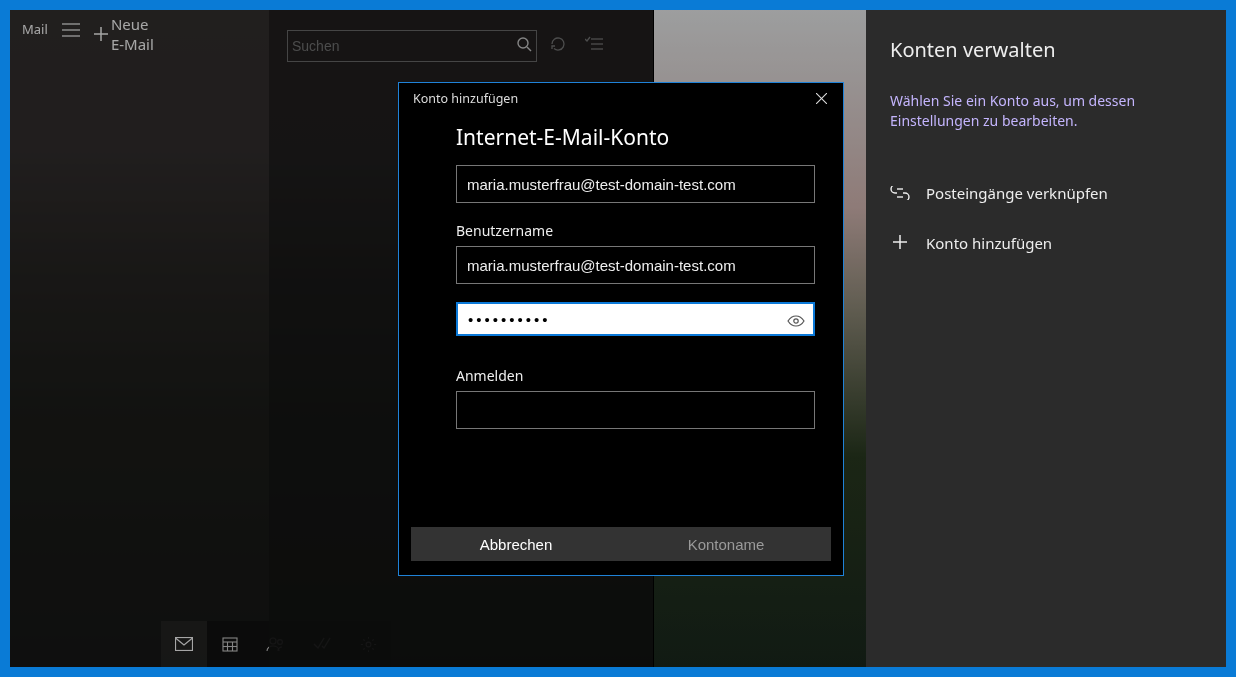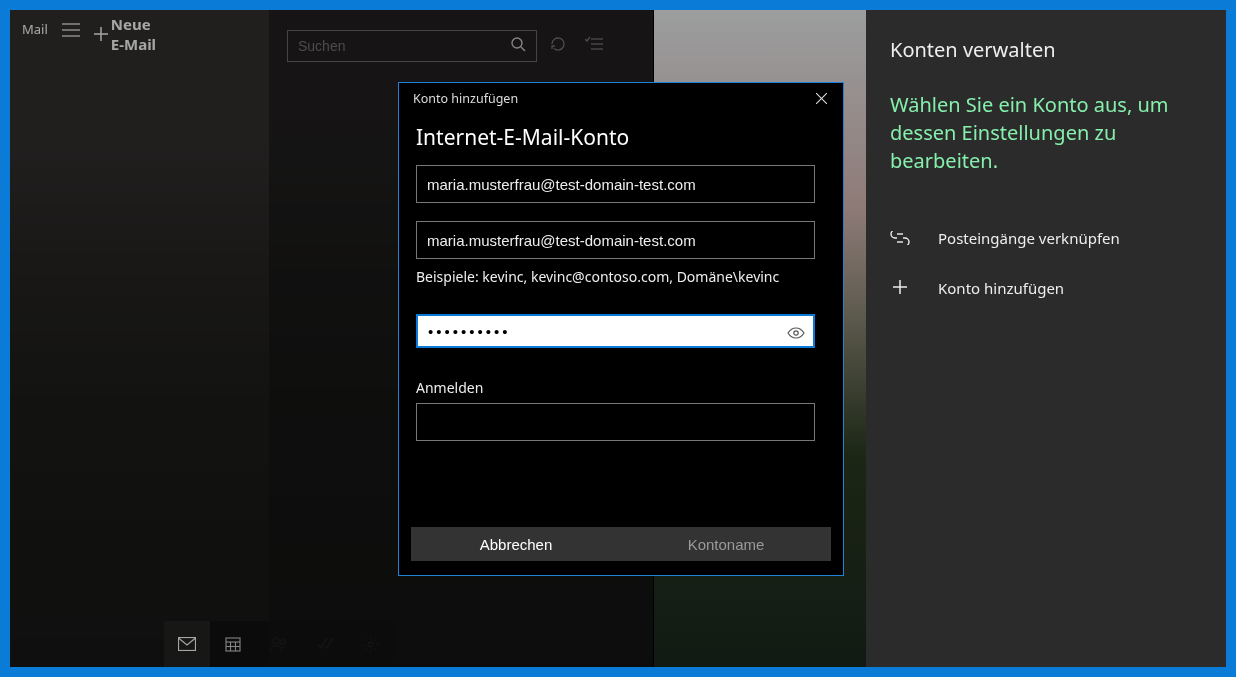--- a/index.html
+++ b/index.html
@@ -41,21 +41,21 @@
     display:flex;align-items:center;justify-content:flex-start;
     padding-left:14px; cursor:pointer;
   }
   .hamburger svg{width:18px;height:14px;stroke:#fff;stroke-width:1.2;}
   .nav-item {
     display:flex;align-items:center;
     height:48px; padding-left:12px; cursor:pointer;
     font-size:15px; color:#fff;
   }
   .nav-item .icon{width:32px;display:flex;align-items:center;justify-content:center;}
-  .nav-item .label{font-weight:700;}
+  .nav-item .label{font-weight:400;}
   .nav-item.accounts .label{font-weight:400;}
   .bottom-bar{
     margin-top:auto; height:46px; display:flex;
     background:rgba(0,0,0,0.25);
   }
   .bottom-bar .bitem{
     width:46px;display:flex;align-items:center;justify-content:center;
     color:#ddd;cursor:pointer;font-size:16px;
   }
   .bottom-bar .bitem.active{background:rgba(255,255,255,0.08);}
@@ -68,21 +68,21 @@
     position:relative;
   }
   .search-row{
     display:flex;align-items:center;gap:12px;
     padding:20px 18px 0 18px;
   }
   .search-box{
     flex:0 0 250px;height:32px;
     border:1px solid #6a6a6a;
     display:flex;align-items:center;
-    padding:0 10px;
+    padding:0 4px;
     color:#aaa;font-size:14px;
   }
   .search-box input{
     background:transparent;border:0;outline:none;color:#ddd;
     flex:1;font-size:14px;
   }
   .search-icons{display:flex;gap:18px;color:#888;}
   .search-icons .ic{cursor:pointer;}
 
   
@@ -94,23 +94,23 @@
 
   
   .settings-flyout{
     position:absolute; top:0; right:0;
     width: 360px; height:100%;
     background:#2b2b2b; color:#eee;
     padding:26px 24px 0 24px;
     z-index:30;
   }
   .settings-flyout h2{font-size:20px;font-weight:400;margin-bottom:28px;}
-  .settings-desc{font-size:20px;color:#86efac;line-height:1.4;margin-bottom:38px;}
+  .settings-desc{font-size:14px;color:#c4b5fd;line-height:1.4;margin-bottom:38px;}
   .settings-action{
-    display:flex;align-items:center;gap:28px;
+    display:flex;align-items:center;gap:16px;
     height:50px;font-size:15px;cursor:pointer;
   }
   .settings-action .aicon{width:20px;text-align:center;font-size:18px;}
 
   
   .modal{
     position:absolute; left:388px; top:72px;
     width:446px; height:494px;
     background:#000; color:#eee;
     border:1px solid #1f82d8;
@@ -118,21 +118,21 @@
     display:flex;flex-direction:column;
   }
   .modal-title{
     height:28px;display:flex;align-items:center;justify-content:space-between;
     padding:2px 8px 0 14px;font-size:12.5px;color:#ddd;
   }
   .modal-close{
     width:28px;height:24px;display:flex;align-items:center;justify-content:center;
     cursor:pointer;color:#ddd;
   }
-  .modal-body{flex:1;padding:6px 28px 0 17px;overflow:hidden;}
+  .modal-body{flex:1;padding:6px 28px 0 17px;overflow:hidden;margin-left:40px;}
   .modal-body h1{font-size:21px;font-weight:400;margin:6px 0 14px;color:#fff;}
   .field-label{font-size:14px;color:#eee;margin-bottom:6px;display:block;}
   .text-input{
     width:100%;height:38px;
     border:1px solid #777;background:#000;color:#eee;
     padding:0 10px;font-size:15px;margin-bottom:18px;
   }
   .hint{font-size:14px;color:#eee;margin:-10px 0 28px;}
   .password-wrap{
     position:relative;width:100%;height:34px;
@@ -312,22 +312,22 @@
             <line x1="0" y1="0" x2="10" y2="10" stroke="#ddd" stroke-width="1"></line>
             <line x1="10" y1="0" x2="0" y2="10" stroke="#ddd" stroke-width="1"></line>
           </svg>
       </span>
     </div>
     <div class="modal-body">
       <h1>Internet-E-Mail-Konto</h1>
 
       <input class="text-input" value="maria.musterfrau@test-domain-test.com" style="">
 
+      <label class="field-label">Benutzername</label>
       <input class="text-input" value="maria.musterfrau@test-domain-test.com" style="">
-      <div class="hint">Beispiele: kevinc, kevinc@contoso.com, Domäne\kevinc</div>
 
       <div class="password-wrap">
         <input value="••••••••••" style="">
         <span class="eye-icon">
           <svg viewBox="0 0 18 12" fill="none" stroke="#555" stroke-width="1.2">
               <path d="M1 6c2.5-4 6-5 8-5s5.5 1 8 5c-2.5 4-6 5-8 5s-5.5-1-8-5z"></path>
               <circle cx="9" cy="6" r="2.2"></circle>
             </svg>
         </span>
       </div>

